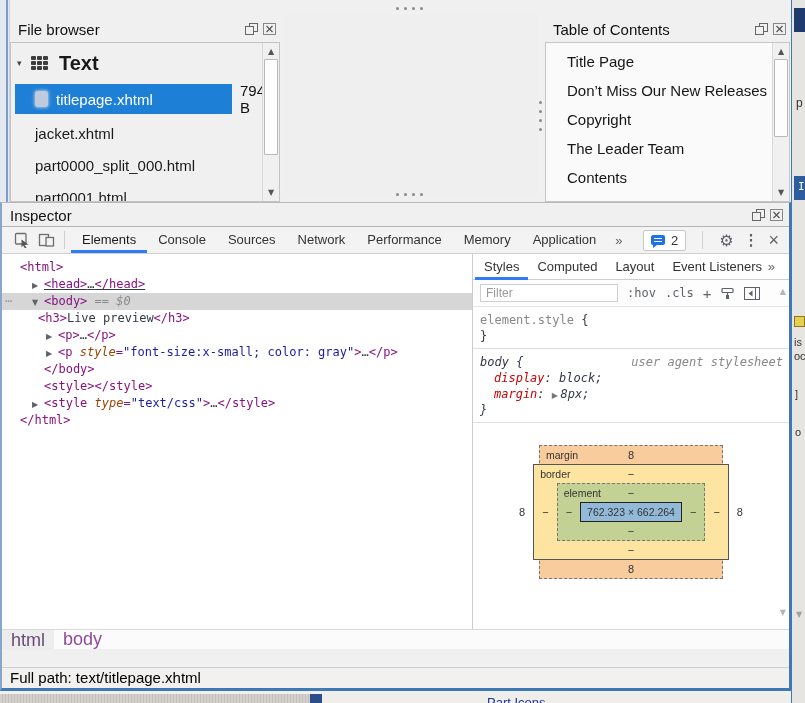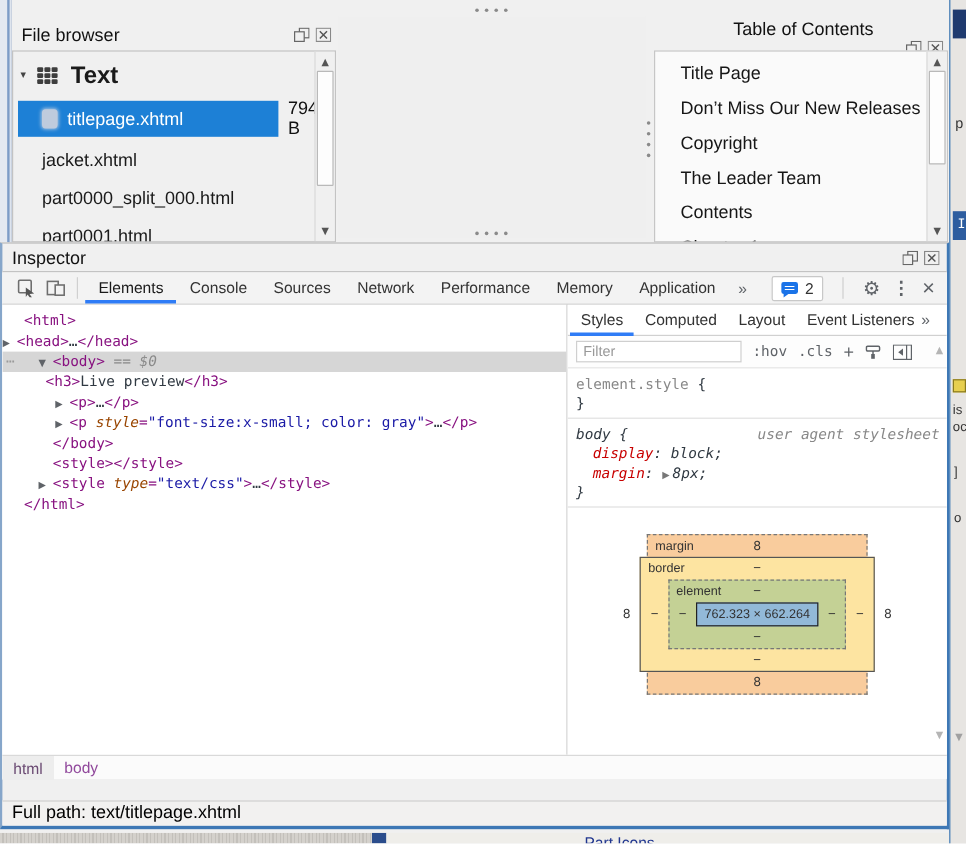--- a/index.html
+++ b/index.html
@@ -34,21 +34,21 @@
   .sb-thumb { position:absolute; left:1px; width:14px; background:#fdfdfd; border:1px solid #b9b9b9; border-radius:1px; }
 
   #editor-mid { left:282px; top:14px; width:256px; height:184px; background:#efefef; }
   #mid-msg { text-align:center; font-size:15px; color:#111; padding-top:6px; line-height:20px; }
 
   .hdots { display:flex; gap:5px; }
   .hdots i, .vdots i { width:3px; height:3px; border-radius:50%; background:#8a8a8a; }
   .vdots { display:flex; flex-direction:column; gap:6px; }
 
   #toc-panel { left:545px; top:16px; width:245px; height:186px; }
-  #toc-title { height:26px; padding:0 4px 0 8px;flex-direction:column; }
+  #toc-title { height:26px; padding:0 4px 0 8px; }
   #toc-body { position:absolute; left:0; top:26px; right:0; bottom:0; background:#fafafa; border:1px solid #c6c6c6; overflow:hidden; }
   .toc-item { height:29px; line-height:29px; padding-left:21px; font-size:15px; color:#161616; }
 
   
   #inspector { left:0; top:202px; width:791px; height:489px; background:#f0f0f0;
                border-left:2px solid #86a6ca; border-right:2px solid #3e78b5; border-bottom:3px solid #3e78b5; border-top:1px solid #b9b9b9; }
   #insp-title { height:22px; padding:2px 6px 0 8px; }
 
   #devtools { position:absolute; left:0; top:23px; width:787px; height:423px; background:#fff; border-top:1px solid #b5b5b5; }
   #dt-toolbar { height:27px; background:#f3f3f3; border-bottom:1px solid #d0d0d0; display:flex; align-items:center; padding:0 10px 0 8px; }
@@ -104,21 +104,21 @@
   .layer .lab { position:absolute; top:3px; left:6px; font-size:10.5px; }
   .layer .tv, .layer .bv { height:18px; line-height:18px; text-align:center; }
   .layer .mid { display:flex; align-items:center; justify-content:center; }
   .layer .lv, .layer .rv { padding:0 8px; }
   .bm-margin { background:#f9cc9d; border:1px dashed #777; width:184px; }
   .bm-border { background:#fde4a1; border:1px solid #555; flex:1; }
   .bm-padding { background:#c4d195; border:1px dashed #777; flex:1; }
   .bm-content { background:#92b9d8; border:1px solid #222; padding:3px 6px; font-size:10.5px; white-space:nowrap; }
 
   
-  #crumb-bar { position:absolute; left:0; bottom:0; width:787px; height:20px; background:#fbfbfb; border-top:1px solid #d9d9d9; display:flex; align-items:center; font-size:13px; }
+  #crumb-bar { position:absolute; left:0; bottom:0; width:787px; height:20px; background:#fbfbfb; border-top:1px solid #d9d9d9; display:flex; align-items:center; font-size:18px; }
   .crumb1 { background:#ededed; color:#6b4b73; padding:2px 9px; height:20px; line-height:17px; }
   .crumb2 { color:#91499c; padding:2px 9px; }
   #status-bar { position:absolute; left:0; bottom:0; width:787px; height:21px; background:#f2f1f0; border-top:1px solid #cfcfcf; font-size:15px; color:#000; padding-left:8px; line-height:20px; }
 
   
   #right-sliver { left:791px; top:0; width:14px; height:703px; background:#e7e5e2; border-left:1px solid #3e78b5; overflow:hidden; font-size:12px; color:#333; }
   #bottom-strip { left:0; top:694px; width:791px; height:9px; overflow:hidden; }
   #bs-stripes { position:absolute; left:0; top:0; width:310px; height:9px;
                 background:repeating-linear-gradient(90deg,#d4d1cc 0 2px,#c3c0bb 2px 3px); }
   #bs-blue { position:absolute; left:310px; top:0; width:12px; height:9px; background:#2b4d8c; }
@@ -318,21 +318,21 @@
         <span class="gear">⚙</span>
         <span class="kebab">⋮</span>
         <span class="dt-close">×</span>
       </span>
     </div>
 
     <div id="tree-pane">
       <div style="height:5px;"></div>
       <div id="tree-rows">
           <div class="tree-row" style="padding-left: 18px;"><span class="tag">&lt;html&gt;</span></div>
-          <div class="tree-row" style=""><span class="arrow">▶</span><span class="tag">&lt;head&gt;</span><span class="plain">…</span><span class="tag">&lt;/head&gt;</span></div>
+          <div class="tree-row" style="padding-left: 30px; text-decoration: underline;"><span class="arrow">▶</span><span class="tag">&lt;head&gt;</span><span class="plain">…</span><span class="tag">&lt;/head&gt;</span></div>
           <div class="tree-row selected" style="padding-left: 30px;"><span class="tree-prefix">⋯</span><span class="arrow">▼</span><span class="tag">&lt;body&gt;</span><span class="meta"> == $0</span></div>
           <div class="tree-row" style="padding-left: 36px;"><span class="tag">&lt;h3&gt;</span><span class="plain">Live preview</span><span class="tag">&lt;/h3&gt;</span></div>
           <div class="tree-row" style="padding-left: 44px;"><span class="arrow">▶</span><span class="tag">&lt;p&gt;</span><span class="plain">…</span><span class="tag">&lt;/p&gt;</span></div>
           <div class="tree-row" style="padding-left: 44px;"><span class="arrow">▶</span><span class="tag">&lt;p </span><span class="attr">style</span><span class="tag">=</span><span class="val">"font-size:x-small; color: gray"</span><span class="tag">&gt;</span><span class="plain">…</span><span class="tag">&lt;/p&gt;</span></div>
           <div class="tree-row" style="padding-left: 42px;"><span class="tag">&lt;/body&gt;</span></div>
           <div class="tree-row" style="padding-left: 42px;"><span class="tag">&lt;style&gt;</span><span class="tag">&lt;/style&gt;</span></div>
           <div class="tree-row" style="padding-left: 30px;"><span class="arrow">▶</span><span class="tag">&lt;style </span><span class="attr">type</span><span class="tag">=</span><span class="val">"text/css"</span><span class="tag">&gt;</span><span class="plain">…</span><span class="tag">&lt;/style&gt;</span></div>
           <div class="tree-row" style="padding-left: 18px;"><span class="tag">&lt;/html&gt;</span></div>
         </div>
     </div>

